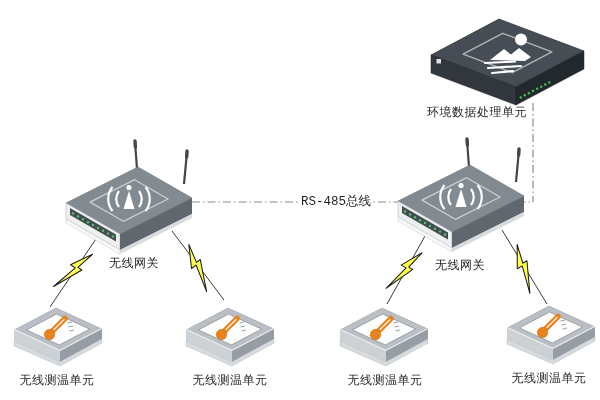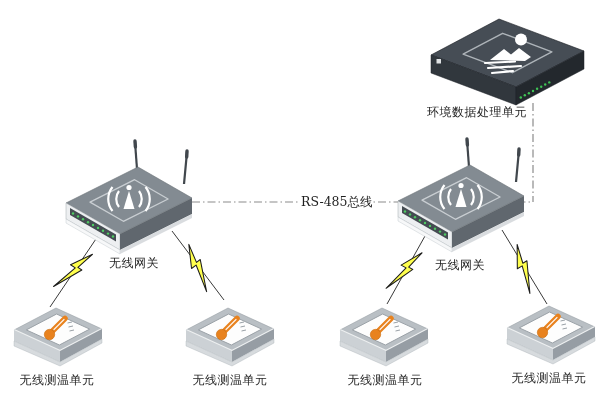--- a/index.html
+++ b/index.html
@@ -9,20 +9,21 @@
   }
   .layer { position:absolute; left:0; top:0; }
   .dev { position:absolute; display:block; }
   .lbl {
     position:absolute; color:#1f1f1f; font-size:12px; line-height:16px;
     text-align:center; white-space:nowrap; letter-spacing:0.5px;
   }
   .bus-lbl {
     font-size:12.5px; line-height:14px; background:#ffffff; padding:0 1px;
     letter-spacing:0;
+    font-family:Liberation Mono, monospace;
   }
 </style>
 </head>
 <body>
 
 <div class="canvas">
 
   <svg width="0" height="0" style="position:absolute" aria-hidden="true">
     <defs>
 

